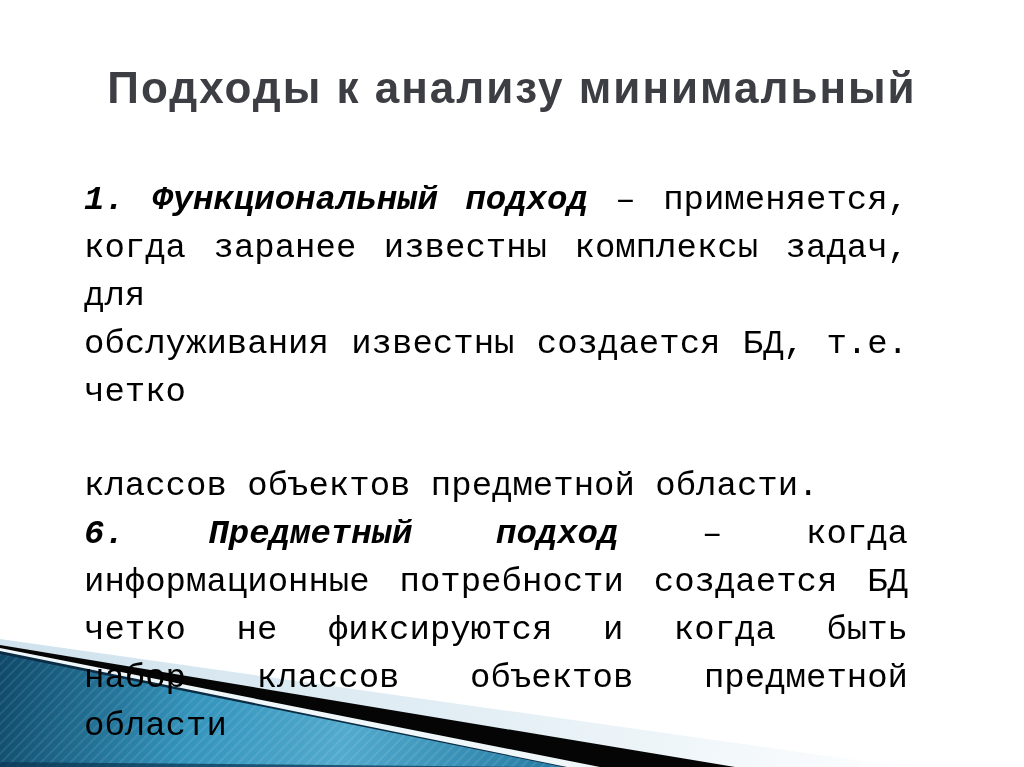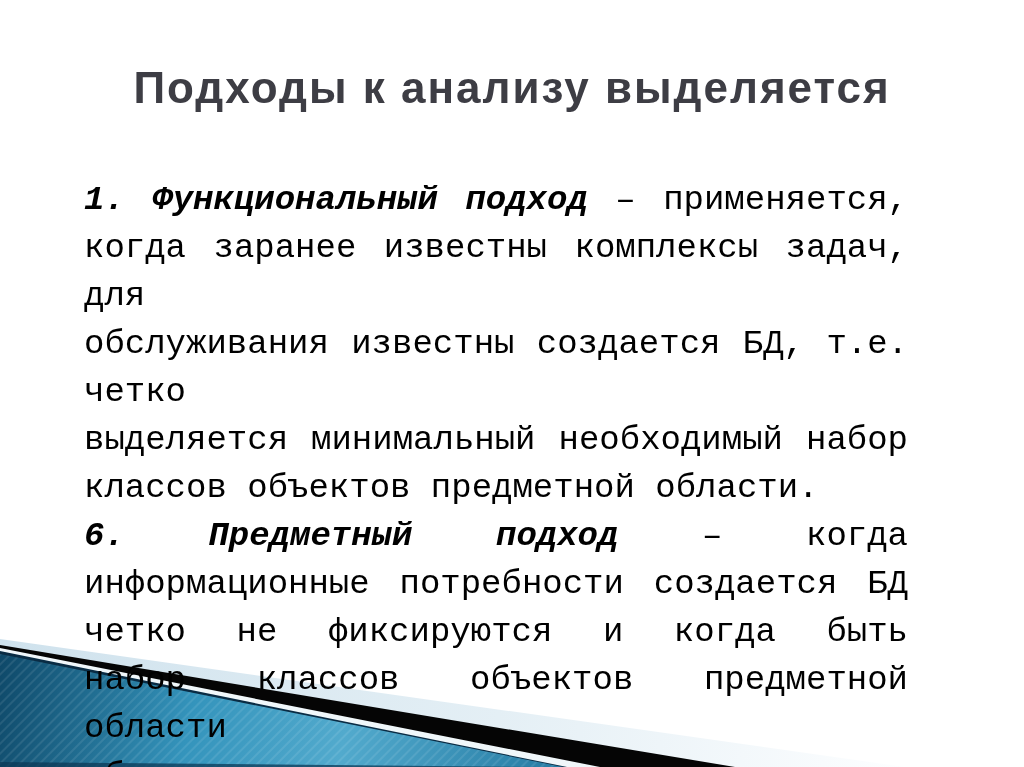--- a/index.html
+++ b/index.html
@@ -49,20 +49,21 @@
     line-height: 48px;
     color: #000000;
   }
   .line {
     text-align: justify;
     text-align-last: justify;
     white-space: normal;
   }
   .line.last {
     text-align-last: left;
+    margin-top: 46px;
   }
   .lead {
     font-weight: bold;
     font-style: italic;
   }
 </style>
 </head>
 <body>
 
 <div class="slide">
@@ -87,28 +88,27 @@
     <polygon points="0,639 905,767 0,767" fill="url(#paleGrad)"></polygon>
     <polygon points="0,645 735,767 0,767" fill="#050505"></polygon>
     <polygon points="0,648 600,767 0,767" fill="#f0f7fa"></polygon>
     <polygon points="0,651 567,767 0,767" fill="#0a2c44"></polygon>
     <polygon points="0,654 563,767 0,767" fill="url(#tealGrad)"></polygon>
     <polygon points="0,654 563,767 0,767" fill="url(#pinstripe)"></polygon>
     <polygon points="0,762 540,767 0,767" fill="#0c3a57" opacity="0.75"></polygon>
   </svg>
 
   <h1 class="slide-title" style="color: rgb(61, 61, 68);">
-      <span class="title-line">Подходы к анализу выделяется</span>
+      <span class="title-line">Подходы к анализу минимальный</span>
     </h1>
 
   <div class="body-text" style="color: rgb(0, 0, 0);">
       <div class="line"><span class="lead">1. Функциональный подход</span> <span>– применяется,</span></div>
       <div class="line"><span>когда заранее известны комплексы задач, для</span></div>
       <div class="line"><span>обслуживания известны создается БД, т.е. четко</span></div>
-      <div class="line"><span>выделяется минимальный необходимый набор</span></div>
       <div class="line last"><span>классов объектов предметной области.</span></div>
       <div class="line"><span class="lead">6. Предметный подход</span> <span>– когда</span></div>
       <div class="line"><span>информационные потребности создается БД</span></div>
       <div class="line"><span>четко не фиксируются и когда быть</span></div>
       <div class="line"><span>набор классов объектов предметной области</span></div>
       <div class="line last"><span>объектов сложно.</span></div>
     </div>
 
 </div>
 

